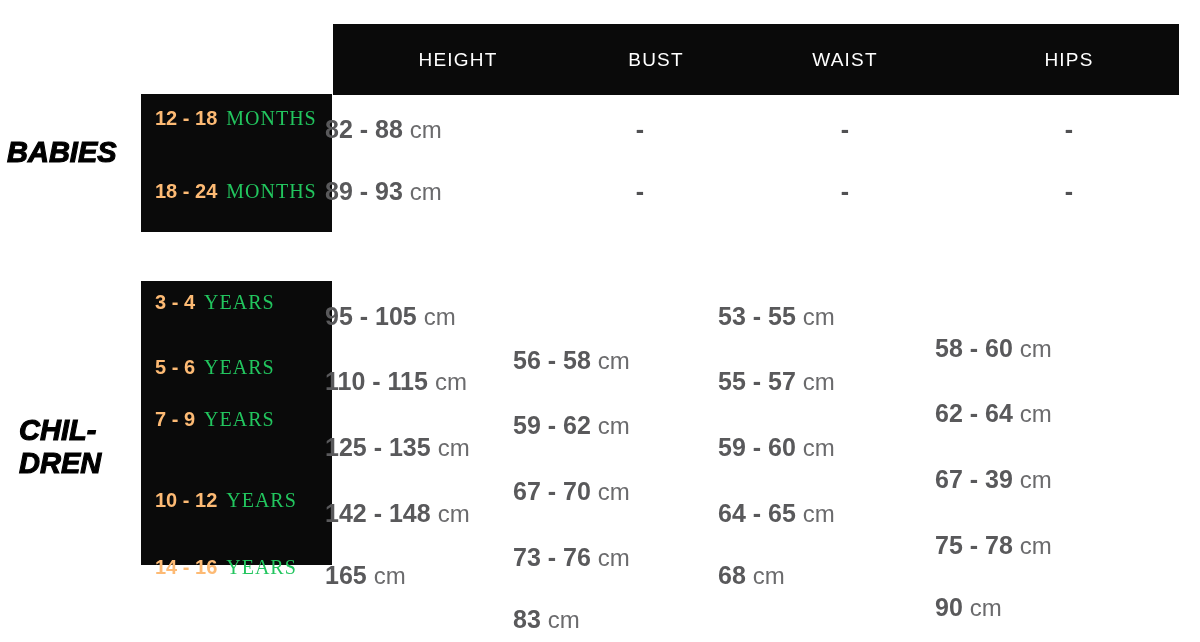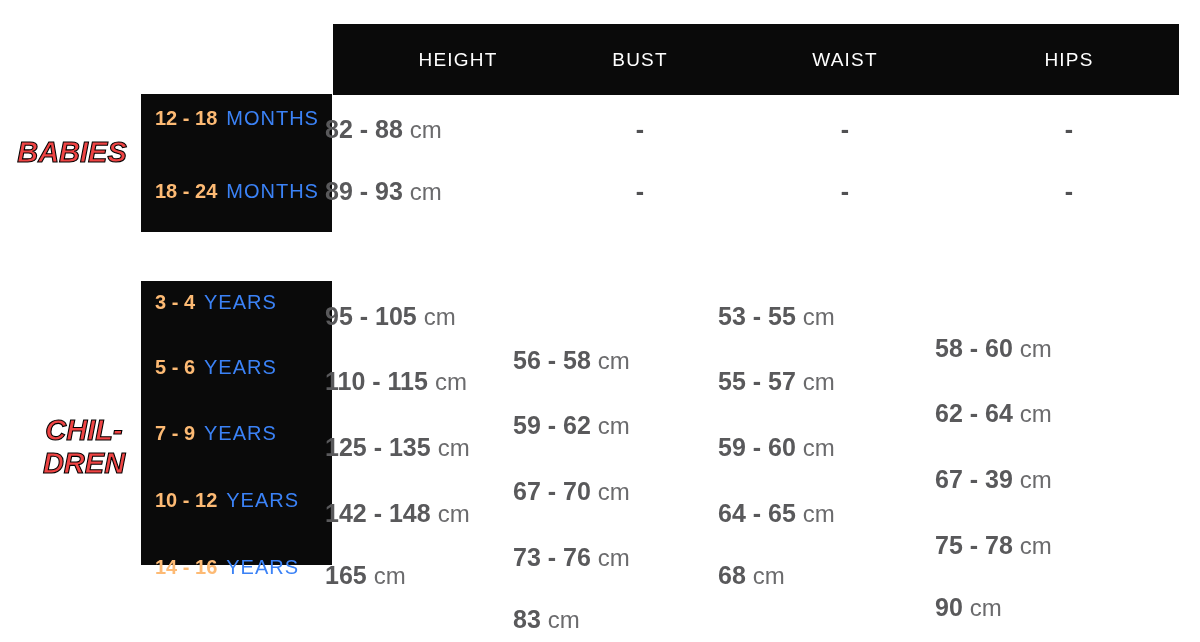--- a/index.html
+++ b/index.html
@@ -29,27 +29,27 @@
     position:absolute; left:141px; width:191px;
     background:#0a0a0a;
   }
   .babies-box   { top:94px;  height:138px; }
   .children-box { top:281px; height:284px; }
   .age-row {
     position:absolute; left:14px;
     line-height:30px; white-space:nowrap;
   }
   .age-b { font-weight:bold; font-size:20px; color:#fdba74; }
-  .age-u { font-size:20px; color:#3b82f6; letter-spacing:1px; margin-left:9px; }
+  .age-u { font-size:20px; color:#22c55e; letter-spacing:1px; margin-left:9px;font-family:Liberation Serif, serif; }
 
   
   .group-label {
-    position:absolute; width:130px; text-align:center;
+    position:absolute; width:130px; 
     font-style:italic; font-weight:bold;
-    font-size:29px; color:#ef4444;
+    font-size:29px; color:#000000;
     -webkit-text-stroke:1.1px #000000;
   }
   .label-babies   { left:7px;  top:134px; line-height:36px; }
   .label-children { left:19px; top:414px; line-height:33px; }
 
   
   .val {
     position:absolute; width:210px;
     text-align:left; white-space:nowrap;
     font-size:25px; line-height:30px;
@@ -71,21 +71,21 @@
   .d2 { left:805px; }   
   .d3 { left:1029px; }  
 </style>
 </head>
 <body>
 
 <div class="canvas">
 
   <div class="header-bar">
     <span class="colh" style="left:125px">HEIGHT</span>
-    <span class="colh" style="left:307px">BUST</span>
+    <span class="colh" style="left:323px">BUST</span>
     <span class="colh" style="left:736px">HIPS</span>
     <span class="colh" style="left:512px">WAIST</span>
   </div>
 
   <div class="group-label label-babies">
     <span>BABIES</span>
   </div>
   <div class="group-label label-children">
     <span>CHIL-</span><br>
     <span>DREN</span>
@@ -100,21 +100,21 @@
     </div>
   </div>
 
   <div class="age-box children-box">
     <div class="age-row" style="top:6px">
       <span class="age-b">3 - 4</span><span class="age-u">YEARS</span>
     </div>
     <div class="age-row" style="top:71px">
       <span class="age-b">5 - 6</span><span class="age-u">YEARS</span>
     </div>
-    <div class="age-row" style="top:137px">
+    <div class="age-row" style="top:123px">
       <span class="age-b">7 - 9</span><span class="age-u">YEARS</span>
     </div>
     <div class="age-row" style="top:204px">
       <span class="age-b">10 - 12</span><span class="age-u">YEARS</span>
     </div>
     <div class="age-row" style="top:271px">
       <span class="age-b">14 - 16</span><span class="age-u">YEARS</span>
     </div>
   </div>
 

